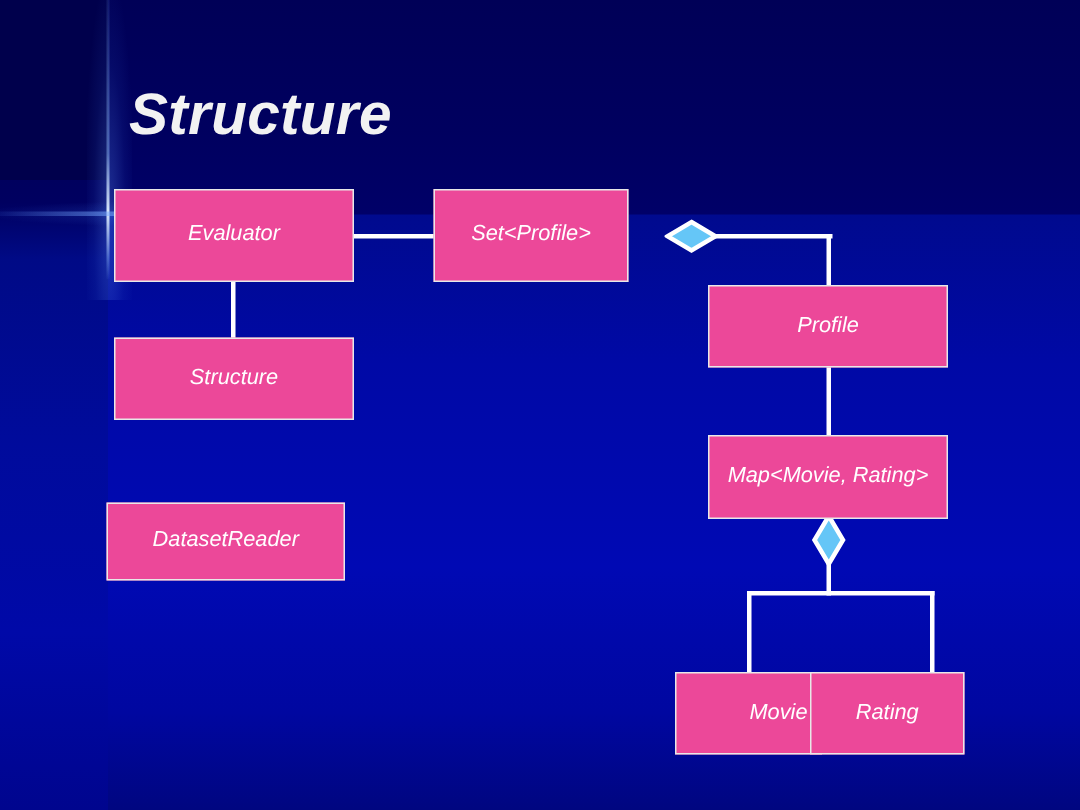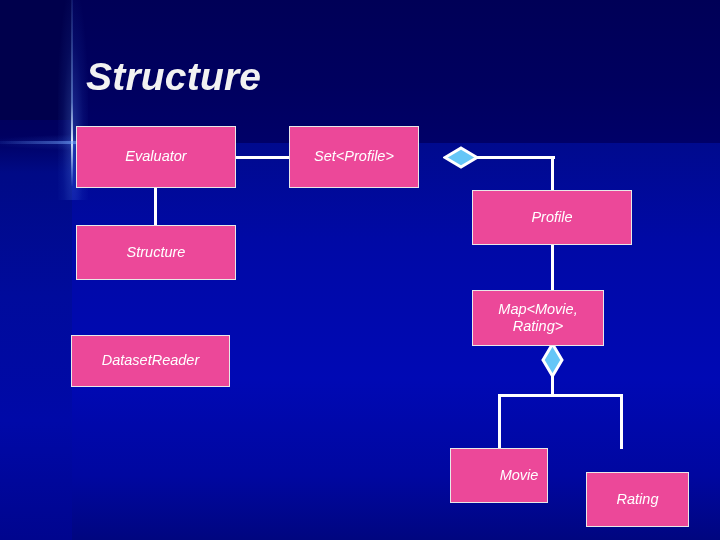--- a/index.html
+++ b/index.html
@@ -181,29 +181,29 @@
   </div>
 
   <div class="node" style="left:472px; top:190px; width:160px; height:55px;">
     <span>Profile</span>
   </div>
 
   <div class="node" style="left:76px; top:225px; width:160px; height:55px;">
     <span>Structure</span>
   </div>
 
-  <div class="node" style="left:472px; top:290px; width:132px; height:56px;">
+  <div class="node" style="left:472px; top:290px; width:160px; height:56px;">
     <span>Map&lt;Movie, Rating&gt;</span>
   </div>
 
   <div class="node" style="left:71px; top:335px; width:159px; height:52px;align-items:center;">
     <span>DatasetReader</span>
   </div>
 
   <div class="node" style="left:450px; top:448px; width:98px; height:55px;padding-left:44px;">
     <span>Movie</span>
   </div>
 
-  <div class="node" style="left:586px; top:448px; width:103px; height:55px;margin-top:24px;">
+  <div class="node" style="left:540px; top:448px; width:103px; height:55px;">
     <span>Rating</span>
   </div>
 
 </div>
 
 </body></html>

